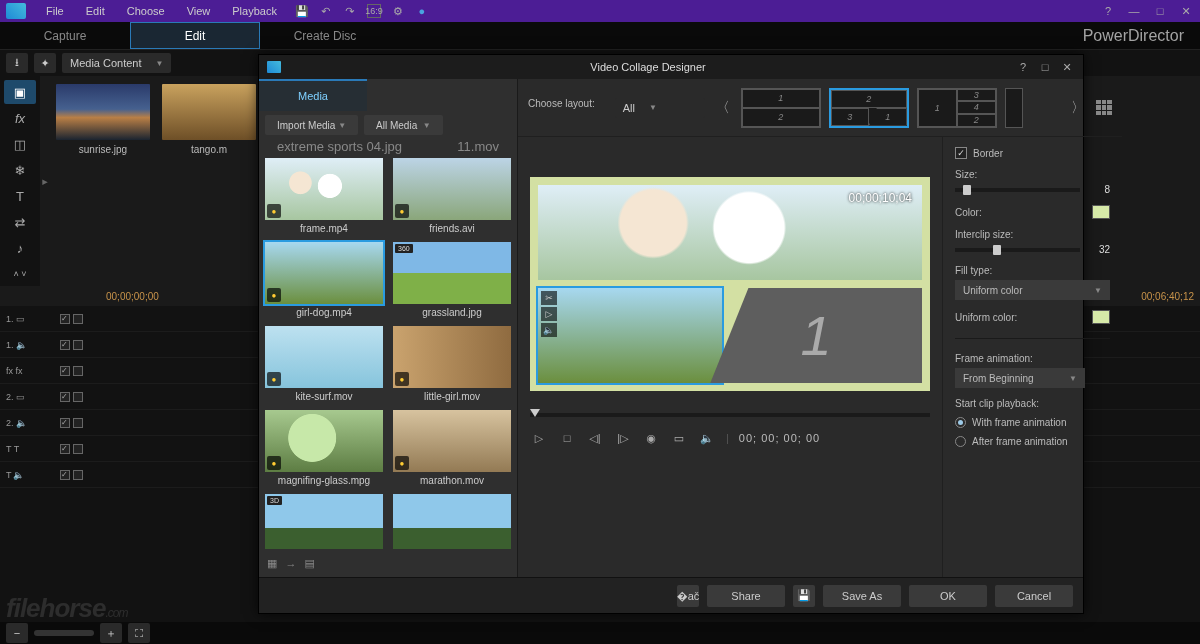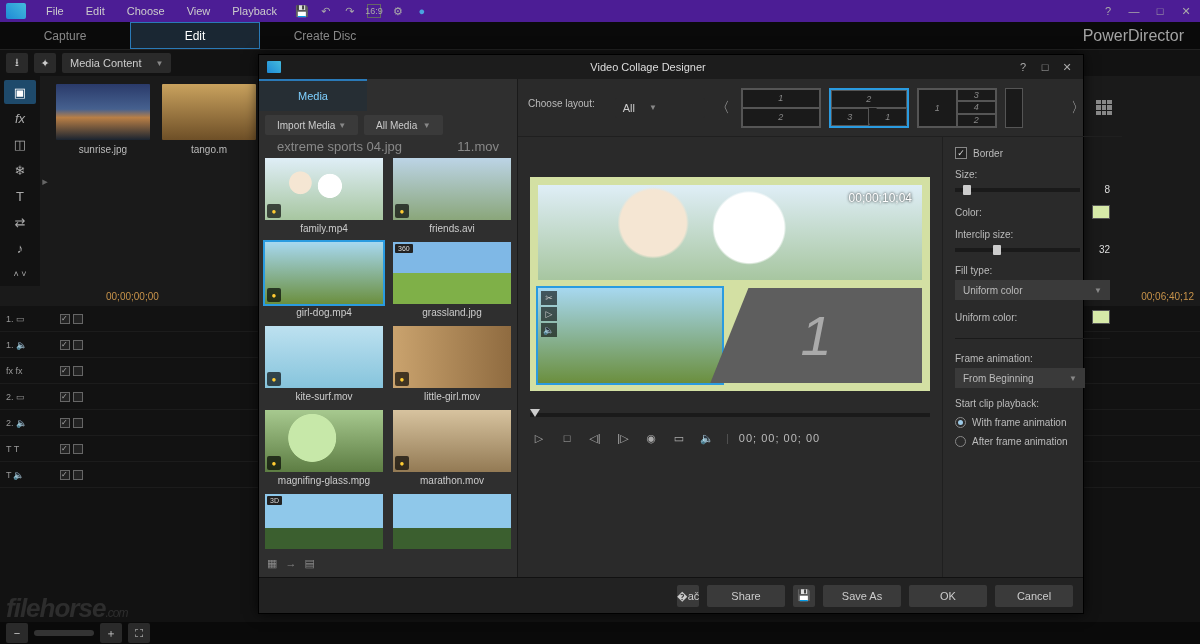--- a/index.html
+++ b/index.html
@@ -308,21 +308,21 @@
       </div>
       <div style="display:flex;justify-content:space-between;padding:0 18px;font-size:13px;color:#888">
         <span>extreme sports 04.jpg</span>
           <span>11.mov</span>
       </div>
       <div class="dlg-grid" id="dlg-grid">
           <div class="dthumb">
             <div class="dthumb-img ph-family">
               <div class="badge-cam">●</div>
             </div>
-            <div class="dthumb-lbl">family.mp4</div>
+            <div class="dthumb-lbl">frame.mp4</div>
           </div>
           <div class="dthumb">
             <div class="dthumb-img ph-friends">
               <div class="badge-cam">●</div>
             </div>
             <div class="dthumb-lbl">friends.avi</div>
           </div>
           <div class="dthumb">
             <div class="dthumb-img ph-girl sel">
               <div class="badge-cam">●</div>

